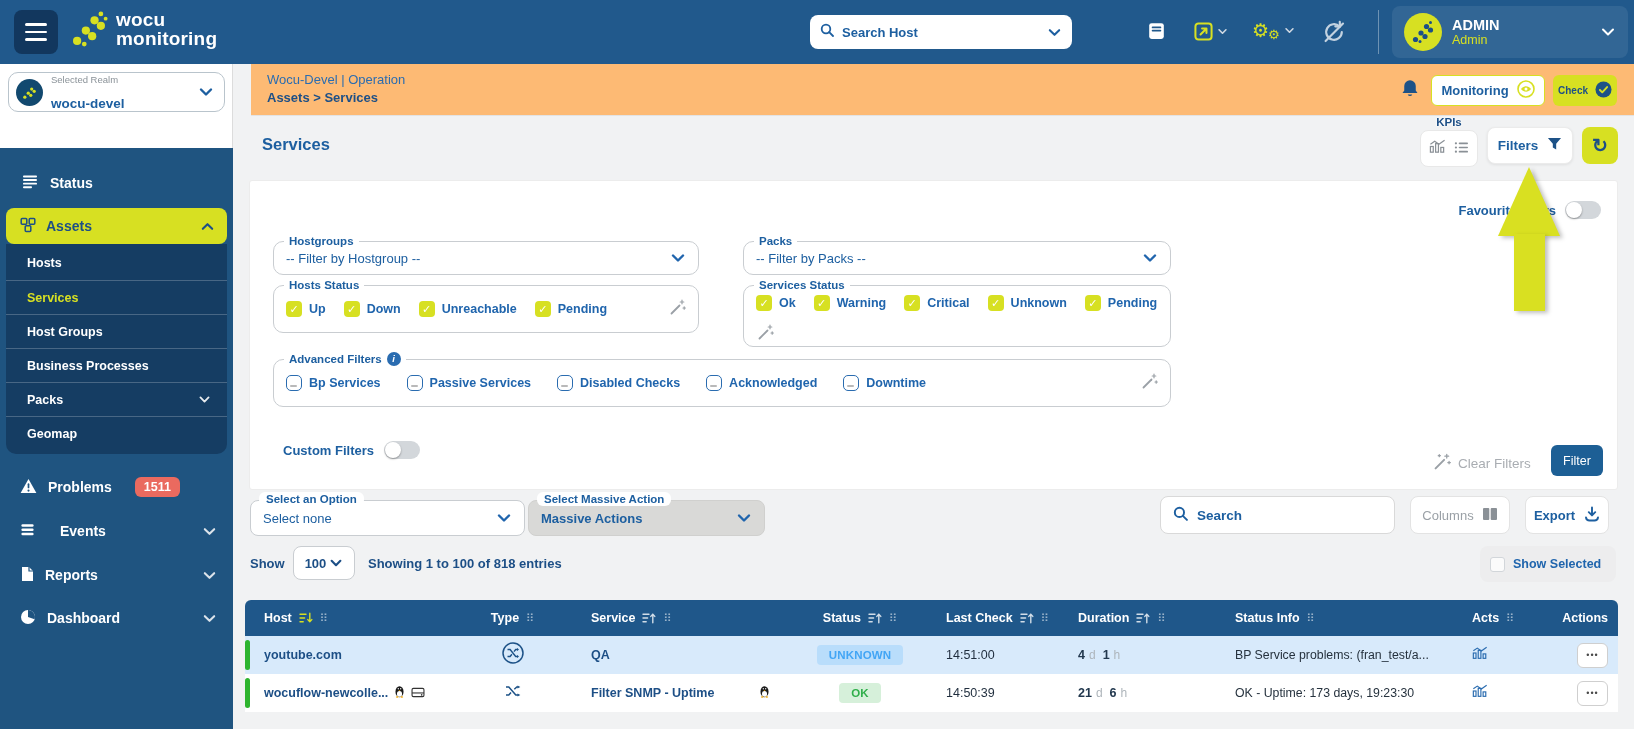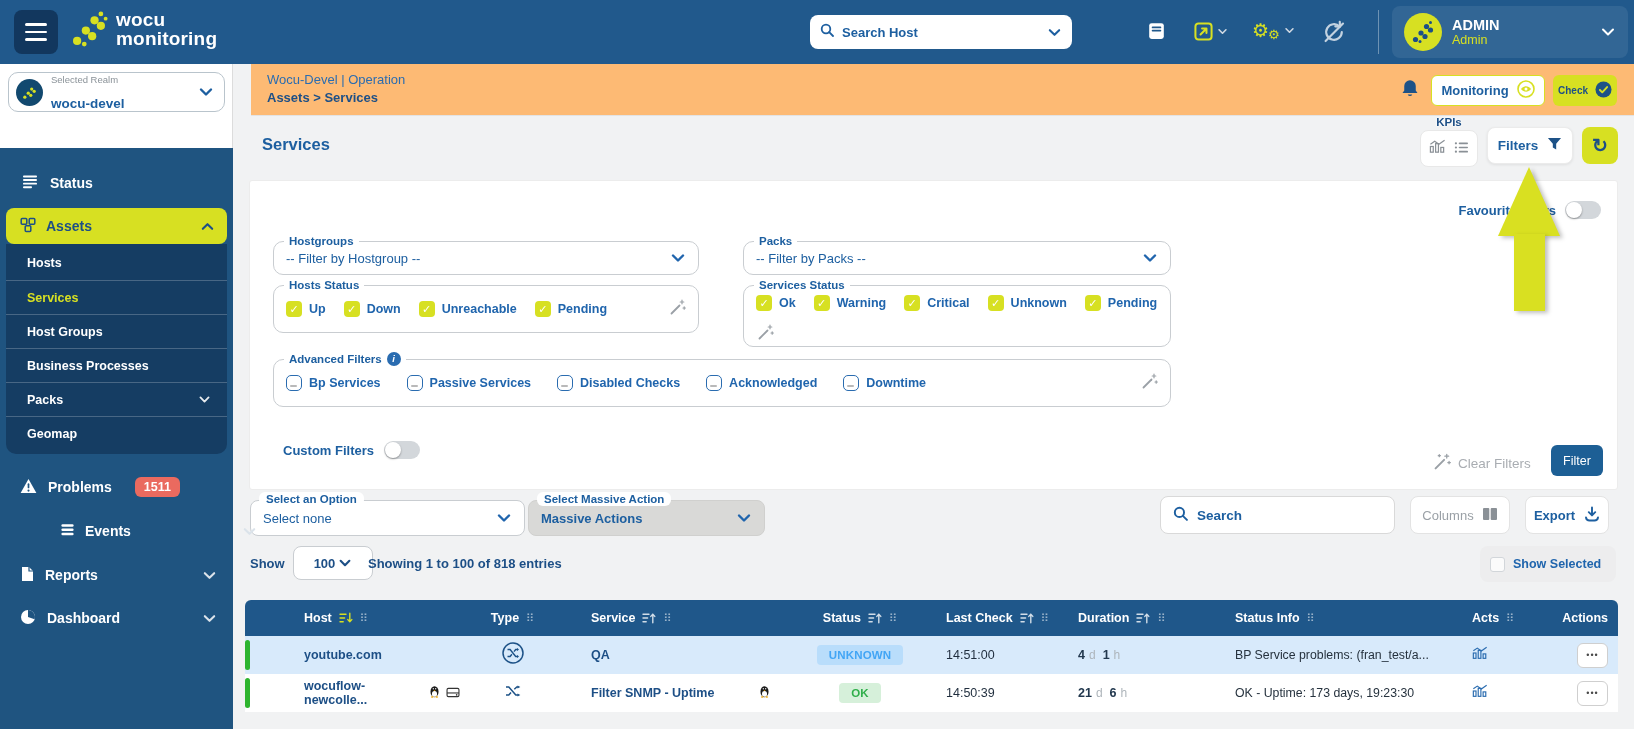--- a/index.html
+++ b/index.html
@@ -50,21 +50,21 @@
   .sb-status { position:absolute; left:0; top:18px; width:233px; height:34px; padding-left:22px; gap:12px; }
   .sb-assets { position:absolute; left:6px; top:60px; width:221px; height:36px; background:#d7e022; border-radius:8px; color:#1d4f86; padding-left:14px; gap:10px; }
   .sb-assets .chev { position:absolute; right:12px; color:#1d4f86; }
   .submenu { position:absolute; left:6px; top:96px; width:221px; background:#153d63; border-radius:0 0 10px 10px; padding:2px 0 4px 0; }
   .submenu .smi { display:flex; align-items:center; height:34px; padding:0 16px 0 21px; color:#fff; font-size:12.5px; font-weight:700; cursor:pointer; position:relative; }
   .submenu .smi + .smi { border-top:1px solid rgba(255,255,255,.22); }
   .smi.active { color:#d7e022; }
   .smi .chev { margin-left:auto; color:#e8ecef; }
   .sb-problems { position:absolute; left:0; top:322px; width:233px; height:34px; padding-left:20px; gap:11px; }
   .badge-red { background:#ea6a5f; color:#fff; font-size:12.5px; font-weight:700; border-radius:6px; padding:3px 9px; margin-left:12px; }
-  .sb-events { position:absolute; left:0; top:366px; width:233px; height:34px; padding-left:20px; gap:10px;margin-left:40px; }
+  .sb-events { position:absolute; left:0; top:366px; width:233px; height:34px; padding-left:20px; gap:25px; }
   .sb-reports { position:absolute; left:0; top:410px; width:233px; height:34px; padding-left:20px; gap:11px; }
   .sb-dashboard { position:absolute; left:0; top:453px; width:233px; height:34px; padding-left:20px; gap:11px; }
   .sb-item .chev-r { position:absolute; right:16px; color:#dbe3ea; }
 
   
   .topstrip { position:absolute; left:251px; top:64px; width:1401px; height:52px; background:#fdba74; border-bottom:1px solid #e3e3e3; z-index:10; }
   .breadcrumb { position:absolute; left:16px; top:8px; font-size:13px; }
   .bc1 { color:#2a6cb0; cursor:pointer; }
   .bc2 { color:#1d4f86; font-weight:700; margin-top:3px; cursor:pointer; }
   .bell { position:absolute; left:1149px; top:14px; width:20px; height:22px; cursor:pointer; }
@@ -117,38 +117,38 @@
   .leg-pill { position:absolute; top:-9px; left:8px; background:#fff; border-radius:6px; padding:1px 7px; font-size:11.5px; font-weight:700; color:#1d5fa0; white-space:nowrap; }
   .massive-val { font-weight:700; }
   .tbl-search { position:absolute; left:1160px; top:496px; width:235px; height:38px; background:#fff; border:1px solid #d9d9d9; border-radius:8px; display:flex; align-items:center; padding:0 12px; gap:9px; }
   .tbl-search input { border:0; outline:0; flex:1; font-size:13.5px; font-weight:700; color:#1d5fa0; font-family:inherit; background:transparent; }
   .tbl-search input::placeholder { color:#1d5fa0; opacity:1; }
   .btn-columns { position:absolute; left:1410px; top:496px; width:100px; height:38px; background:#fff; border:1px solid #e3e3e3; border-radius:8px; display:flex; align-items:center; justify-content:center; gap:8px; color:#9aa0a6; font-size:13px; cursor:pointer; }
   .btn-export { position:absolute; left:1525px; top:496px; width:84px; height:38px; background:#fff; border:1px solid #e3e3e3; border-radius:8px; display:flex; align-items:center; justify-content:center; gap:9px; color:#1d5fa0; font-weight:700; font-size:13px; cursor:pointer; }
 
   
   .show-label { position:absolute; left:250px; top:556px; font-size:13px; font-weight:700; color:#1d4f86; }
-  .show-select { position:absolute; left:293px; top:546px; width:80px; height:34px; background:#fff; border:1px solid #c9cdd1; border-radius:8px; display:flex; align-items:center; justify-content:center; gap:3px; cursor:pointer; }
+  .show-select { position:absolute; left:293px; top:546px; width:62px; height:34px; background:#fff; border:1px solid #c9cdd1; border-radius:8px; display:flex; align-items:center; justify-content:center; gap:3px; cursor:pointer; }
   .show-select span { font-size:13px; font-weight:700; color:#1d4f86; }
   .show-select .chev { color:#1d4f86; }
   .showing-text { position:absolute; left:368px; top:556px; font-size:13px; font-weight:700; color:#1d4f86; }
   .show-selected { position:absolute; left:1480px; top:546px; width:136px; height:36px; background:#ededee; border-radius:8px; display:flex; align-items:center; padding:0 10px; gap:8px; }
   .ssel-box { width:15px; height:15px; border-radius:3px; border:1.5px solid #d2d6da; background:#fbfbfb; cursor:pointer; flex:0 0 auto; }
   .ssel-label { font-size:12.5px; font-weight:700; color:#2065ad; }
 
   
   .tbl { position:absolute; left:245px; top:600px; width:1373px; z-index:3; }
   .tr { display:flex; align-items:center; position:relative; }
   .thead { height:36px; background:#1f578a; border-radius:6px 6px 0 0; }
   .row { height:38px; }
   .row.sel { background:#d8eafb; }
   .row.plain { background:#fff; }
   .row::before { content:""; position:absolute; left:0; top:4px; bottom:4px; width:5px; border-radius:3px; background:#2eb42e; }
   .c { display:flex; align-items:center; height:100%; }
-  .c-host { width:215px; padding-left:59px; gap:6px; }
+  .c-host { width:215px; padding-left:19px; gap:6px; }
   .c-type { width:105px; justify-content:center; }
   .c-service { width:225px; padding-left:26px; }
   .c-status { width:140px; justify-content:center; }
   .c-last { width:130px; padding-left:16px; }
   .c-dur { width:160px; padding-left:18px; }
   .c-info { width:235px; padding-left:15px; overflow:hidden; }
   .c-acts { width:90px; padding-left:17px; }
   .c-actions { width:73px; justify-content:flex-end; padding-right:10px; }
   .th-lab { color:#fff; font-weight:700; font-size:12.5px; }
   .th-wrap { display:inline-block; max-width:44px; word-break:break-all; line-height:12px; text-align:center; }

